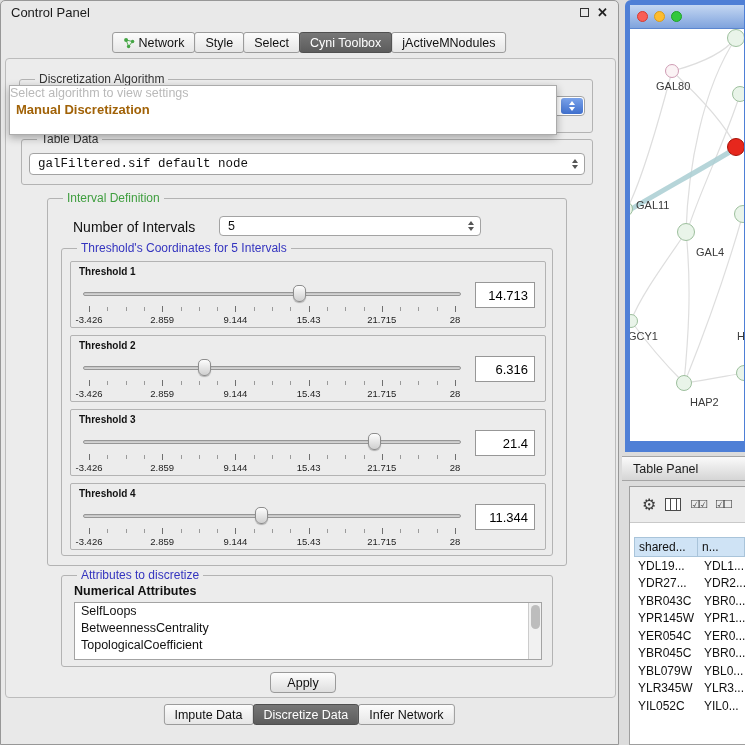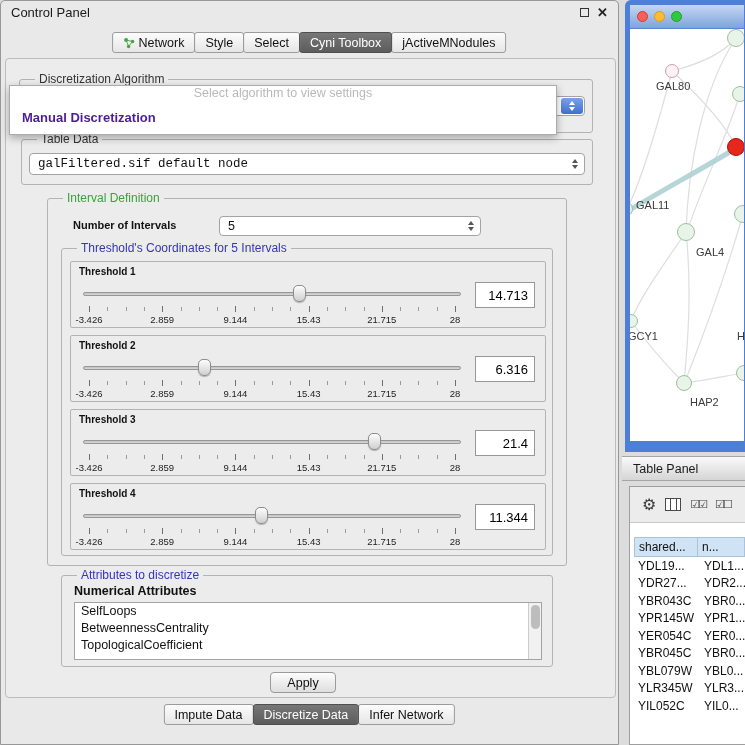--- a/index.html
+++ b/index.html
@@ -44,29 +44,29 @@
   #algo-group { left:18px; top:78px; width:574px; height:54px; }
   #algo-combo { left:26px; top:95px; width:558px; height:20px; }
   #algo-stepper { position:absolute; right:1px; top:1px; width:22px; height:16px;
     background:linear-gradient(#7ba3ea,#3f6fcd); border-radius:3px; display:flex;
     flex-direction:column; align-items:center; justify-content:center; gap:2px; }
   #algo-stepper .arr.up { border-bottom-color:#fff; }
   #algo-stepper .arr.down { border-top-color:#fff; }
 
   #algo-overlay { position:absolute; left:8px; top:84px; width:548px; height:50px;
     background:#fff; border:1px solid #ababab; box-shadow:0 3px 8px rgba(0,0,0,.3); z-index:10; }
-  #overlay-hint { text-align:center; color:#b9b9b9; font-size:12.5px; height:16px; line-height:15px; }
-  .overlay-option { font-size:12.5px; padding:0 12px; height:16px; line-height:16px; color:#4c1d95;margin-top:8px; }
+  #overlay-hint { text-align:left; color:#b9b9b9; font-size:12.5px; height:16px; line-height:15px; }
+  .overlay-option { font-size:12.5px; padding:0 6px; height:16px; line-height:16px; color:#a16207; }
   .overlay-option.bold { font-weight:bold; font-size:13px; }
 
   #tabledata-group { left:20px; top:138px; width:572px; height:46px; }
   #tabledata-combo { left:28px; top:152px; width:556px; height:22px;font-family:Liberation Mono, monospace; }
 
   #interval-group { left:46px; top:197px; width:520px; height:368px; }
-  #num-intervals-label { position:absolute; left:72px; top:218px; font-size:11px; font-weight:bold; color:#111; }
+  #num-intervals-label { position:absolute; left:72px; top:218px; font-size:14px; font-weight:normal; color:#111; }
   #num-intervals-combo { left:218px; top:215px; width:262px; height:20px; }
 
   #thresholds-group { left:60px; top:247px; width:492px; height:308px; }
 
   .threshold-panel { position:absolute; left:8px; width:476px; height:67px;
     border:1px solid #b3b3b3; border-radius:2px; }
   .th-label { position:absolute; left:8px; top:4px; font-size:10px; font-weight:bold; color:#111; }
   .slider { position:absolute; left:12px; right:84px; top:22px; height:42px; }
   .rail   { position:absolute; left:6px; right:6px; top:0; height:20px; }
   .track  { position:absolute; left:-6px; right:-6px; top:8px; height:4px;

